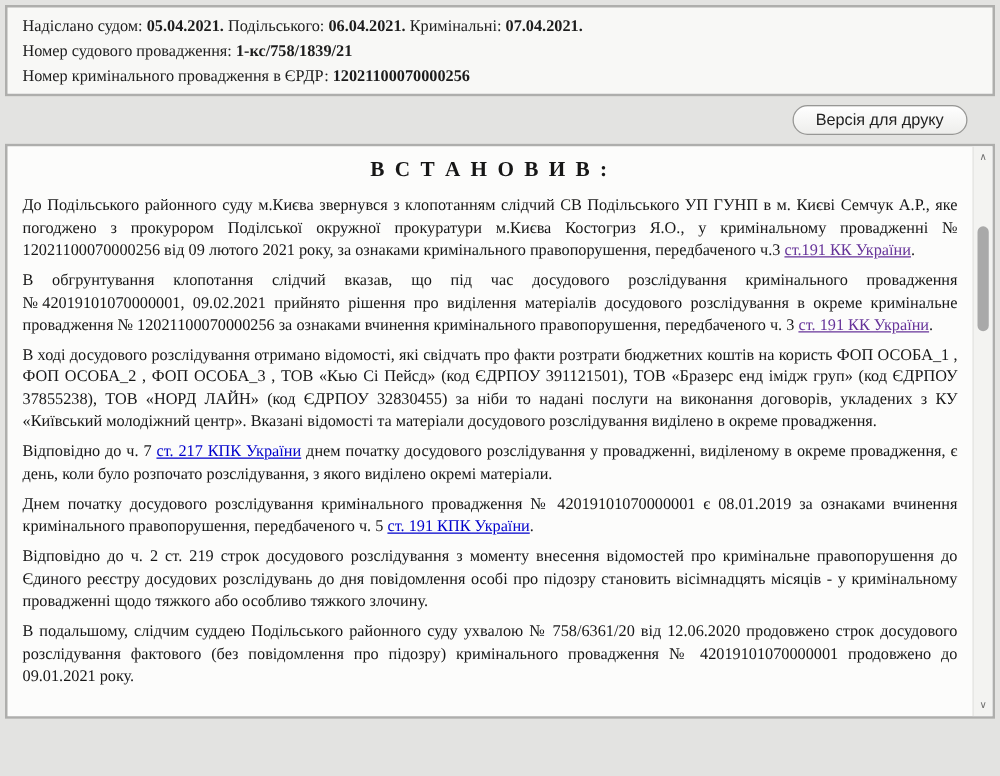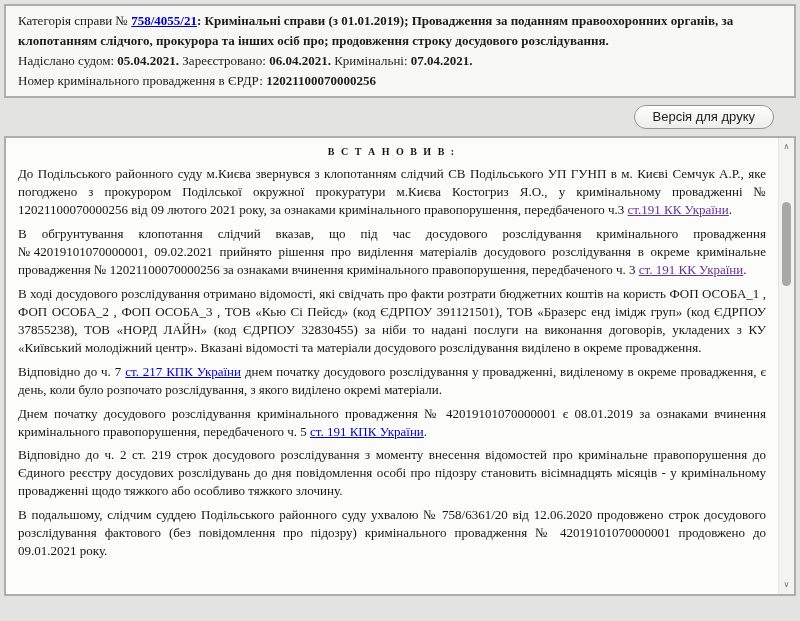--- a/index.html
+++ b/index.html
@@ -53,21 +53,21 @@
     position: absolute; top: 0; left: 0; right: 16px; bottom: 0;
     padding: 5px 12px 0 12px;
     font-size: 13px; line-height: 1.38;
     color: #161616;
     text-align: justify;
     overflow: hidden;
   }
   .doc-title {
     text-align: center; font-weight: bold;
     letter-spacing: 2px;
-    font-size: 10px;
+    font-size: 17px;
     margin: 2px 0 7px 0;
   }
   .doc-para { margin: 0 0 6px 0; }
   .doc-link { color: #0000cc; text-decoration: underline; cursor: pointer; }
   .doc-link.visited { color: #663399; }
 
   
   .scrollbar {
     position: absolute; top: 0; right: 0; bottom: 0; width: 16px;
     background: #f3f3f1;
@@ -89,28 +89,28 @@
     border-radius: 5px;
     cursor: pointer;
   }
 </style>
 </head>
 <body>
 
 <div class="page">
 
   <div class="header-box">
-    <p class="meta-category"><span>Категорія справи №</span>
-      <a class="case-link" href="#">758/4055/21</a><span class="bold">: Кримінальні справи (з 01.01.2019); Провадження за поданням правоохоронних органів, за клопотанням слідчого, прокурора та інших осіб про; продовження строку досудового розслідування.</span></p>
     <p class="meta-dates"><span>Надіслано судом:</span>
       <span class="bold">05.04.2021.</span>
-      <span>Зареєстровано:</span>
+      <span>Подільського:</span>
       <span class="bold">06.04.2021.</span>
       <span>Кримінальні:</span>
       <span class="bold">07.04.2021.</span></p>
+    <p class="meta-proceeding"><span>Номер судового провадження:</span>
+      <span class="bold">1-кс/758/1839/21</span></p>
     <p class="meta-erdr"><span>Номер кримінального провадження в ЄРДР:</span>
       <span class="bold">12021100070000256</span></p>
   </div>
 
   <div class="toolbar">
     <button class="print-btn">Версія для друку</button>
   </div>
 
   <div class="doc-box">
     <div class="doc-content" id="doc-content">

